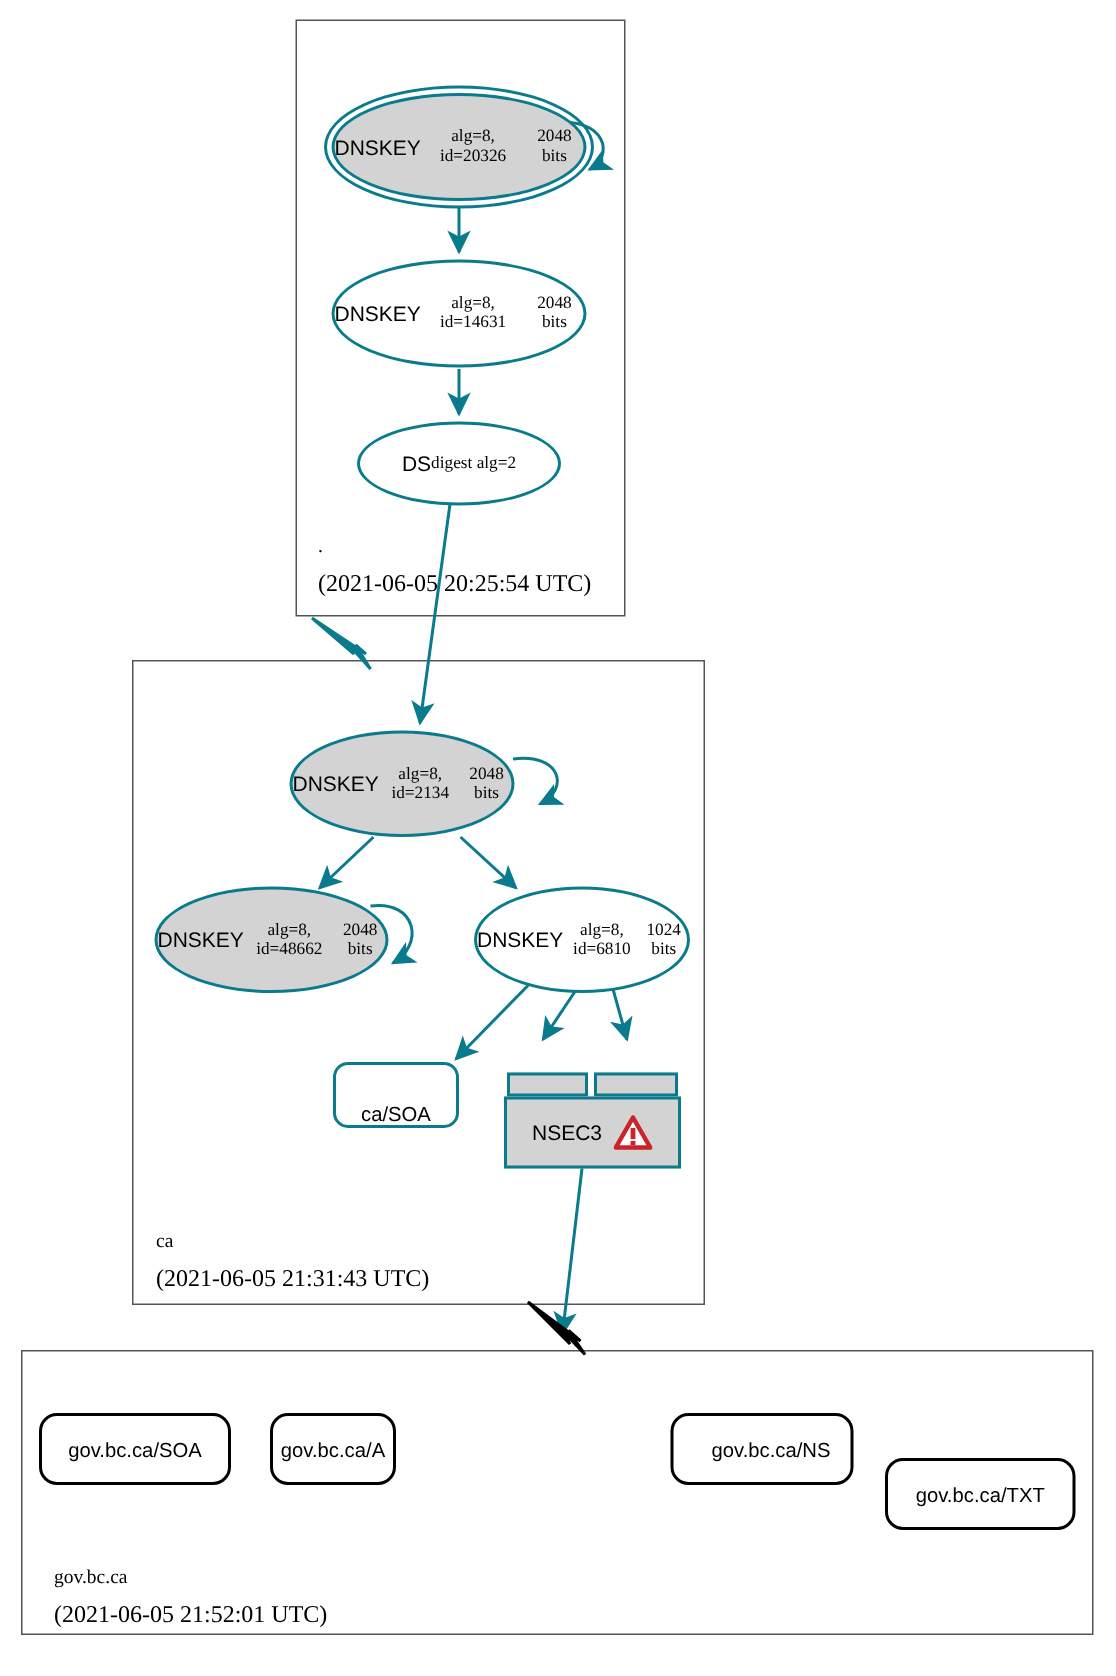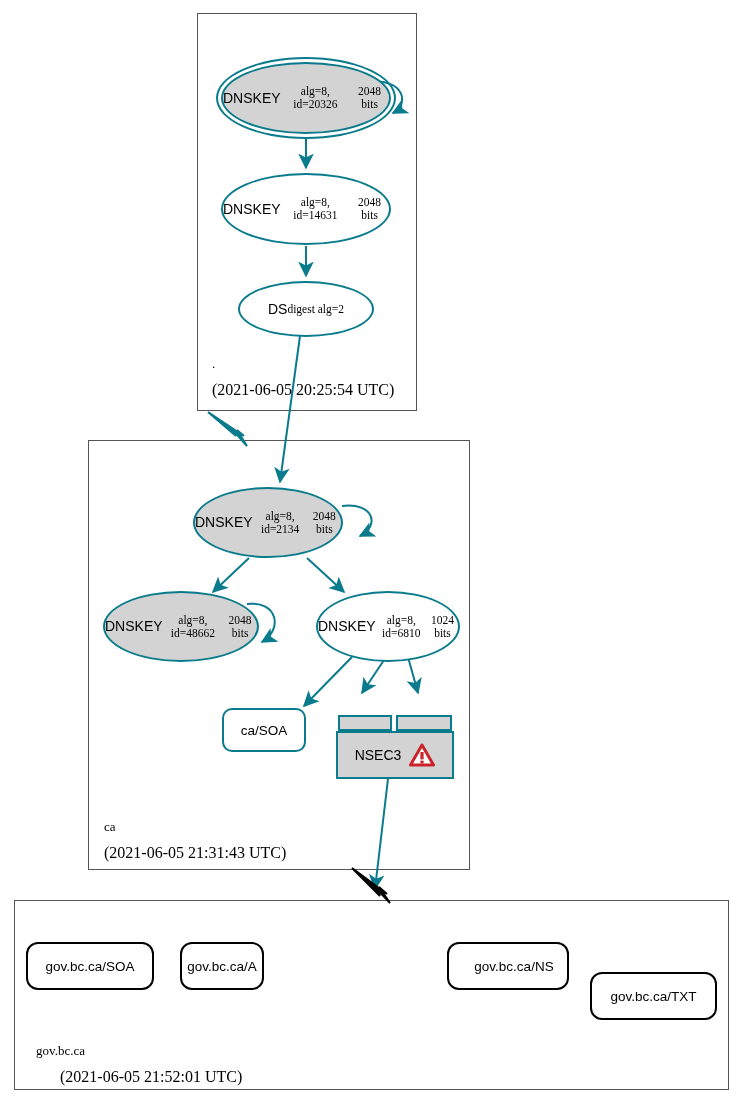--- a/index.html
+++ b/index.html
@@ -75,21 +75,21 @@
     font-size: 11.5px;
     line-height: 13px;
   }
   .rrset-box {
     position: absolute;
     box-sizing: border-box;
     border: 2px solid #0a7b8c;
     border-radius: 10px;
     background: #ffffff;
     display: flex;
-    align-items: center;
+    align-items: flex-end;
     justify-content: center;
     font-family: "Liberation Sans", sans-serif;
     font-size: 13.5px;
     color: #000000;
   }
   .leaf-box {
     position: absolute;
     box-sizing: border-box;
     border: 2px solid #000000;
     border-radius: 12px;
@@ -235,15 +235,15 @@
     <span>gov.bc.ca/A</span>
   </div>
   <div class="leaf-box" style="left:447px; top:942px; width:122px; height:48px;padding-left:12px;">
     <span>gov.bc.ca/NS</span>
   </div>
   <div class="leaf-box" style="left:590px; top:972px; width:127px; height:48px;">
     <span>gov.bc.ca/TXT</span>
   </div>
 
   <div class="zone-label" style="left:36px; top:1043px;">gov.bc.ca</div>
-  <div class="zone-time" style="left:36px; top:1068px;margin-left:24px;">(2021-06-05 21:52:01 UTC)</div>
+  <div class="zone-time" style="left:36px; top:1068px;">(2021-06-05 21:52:01 UTC)</div>
 
 </div>
 
 </body></html>

